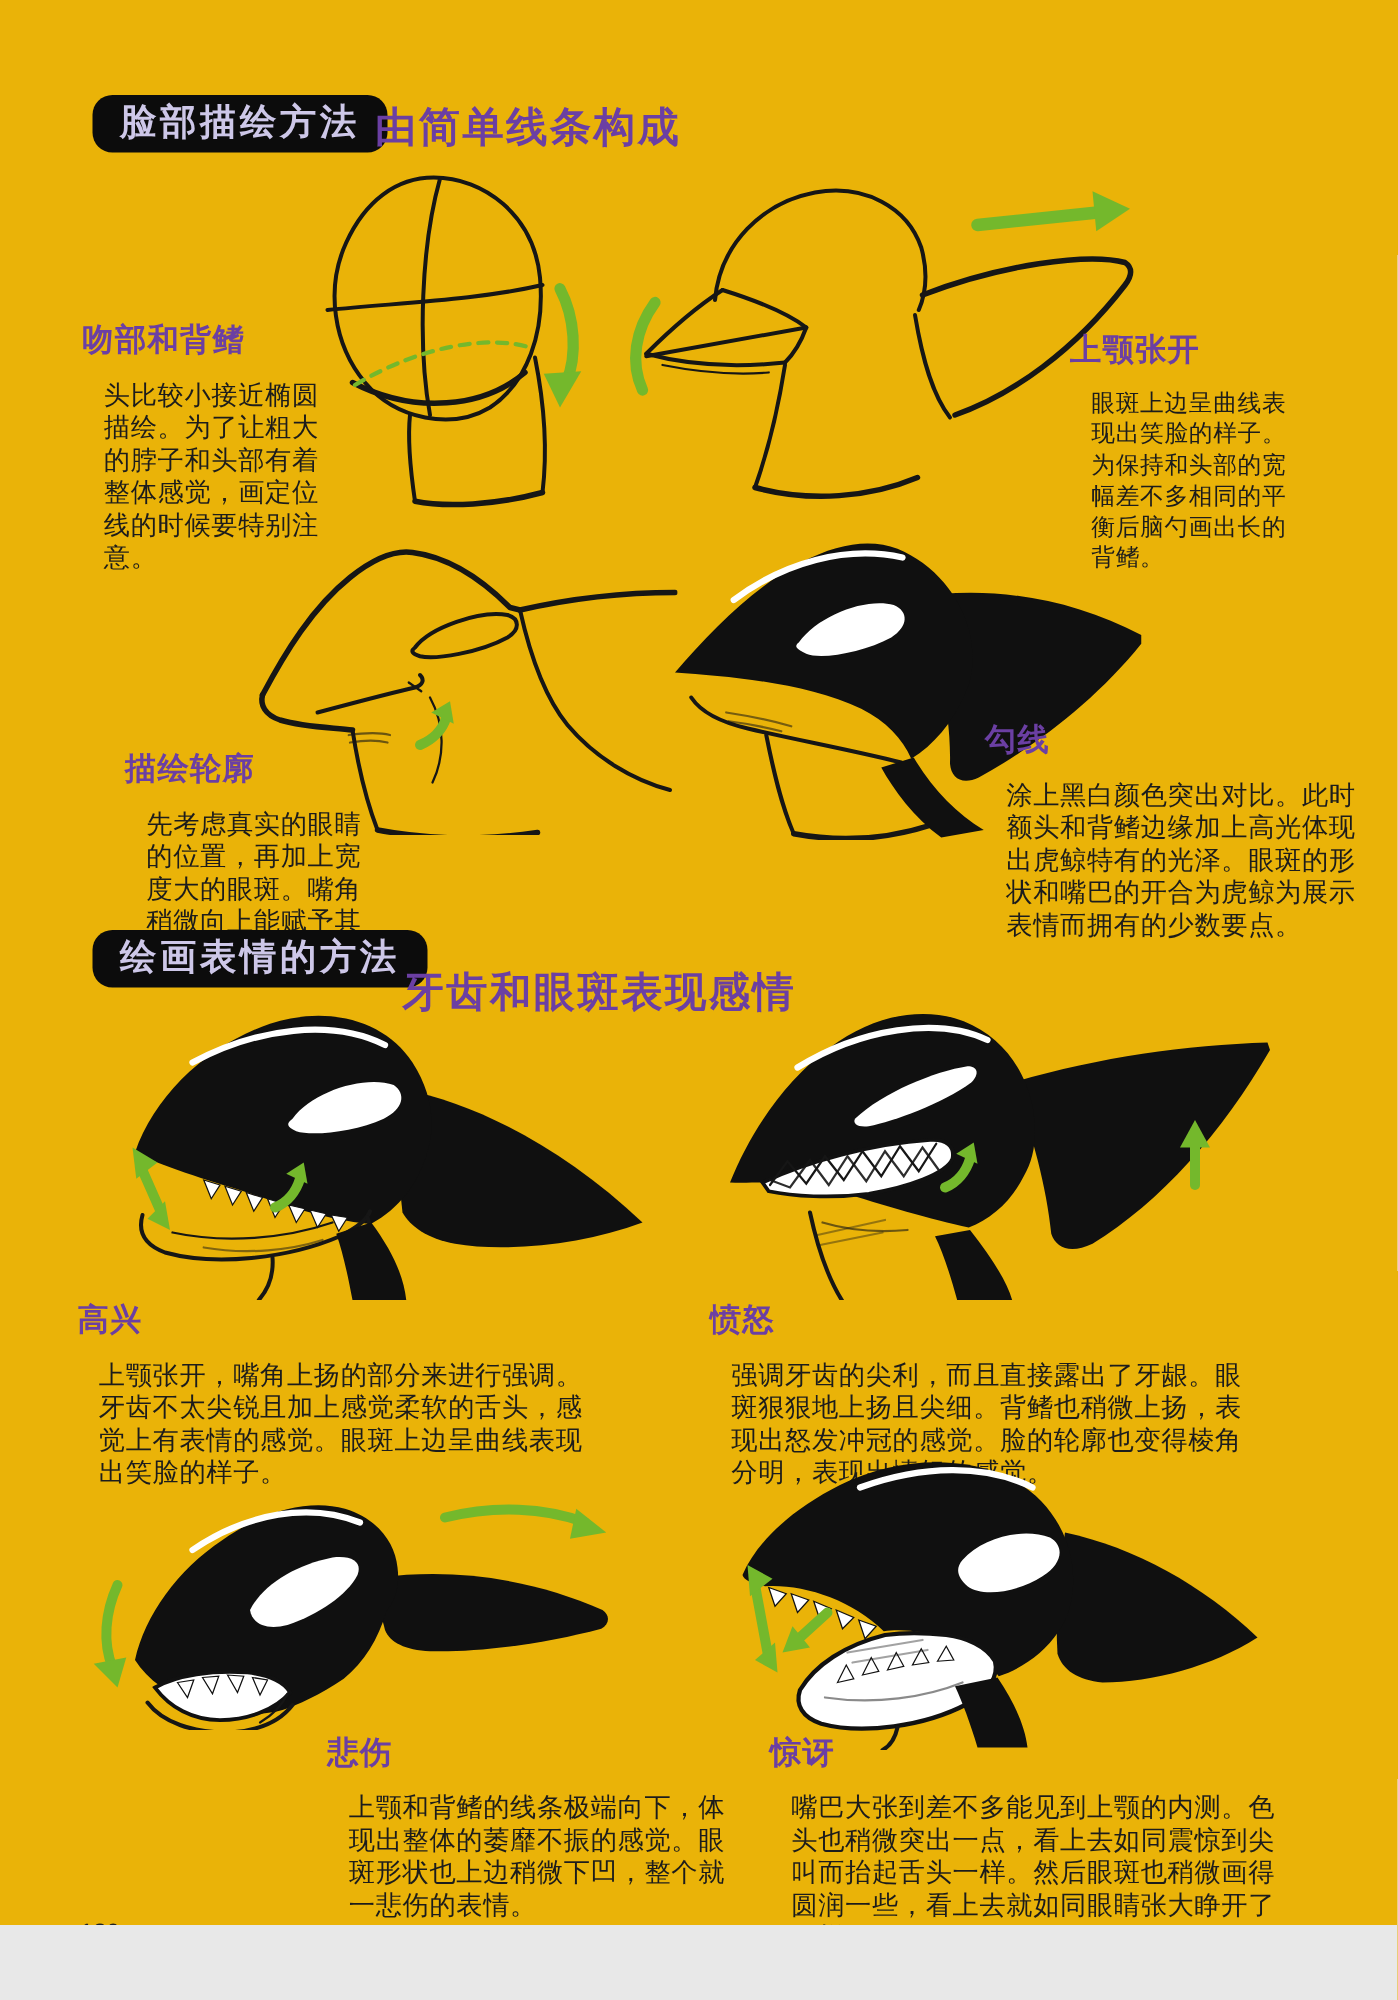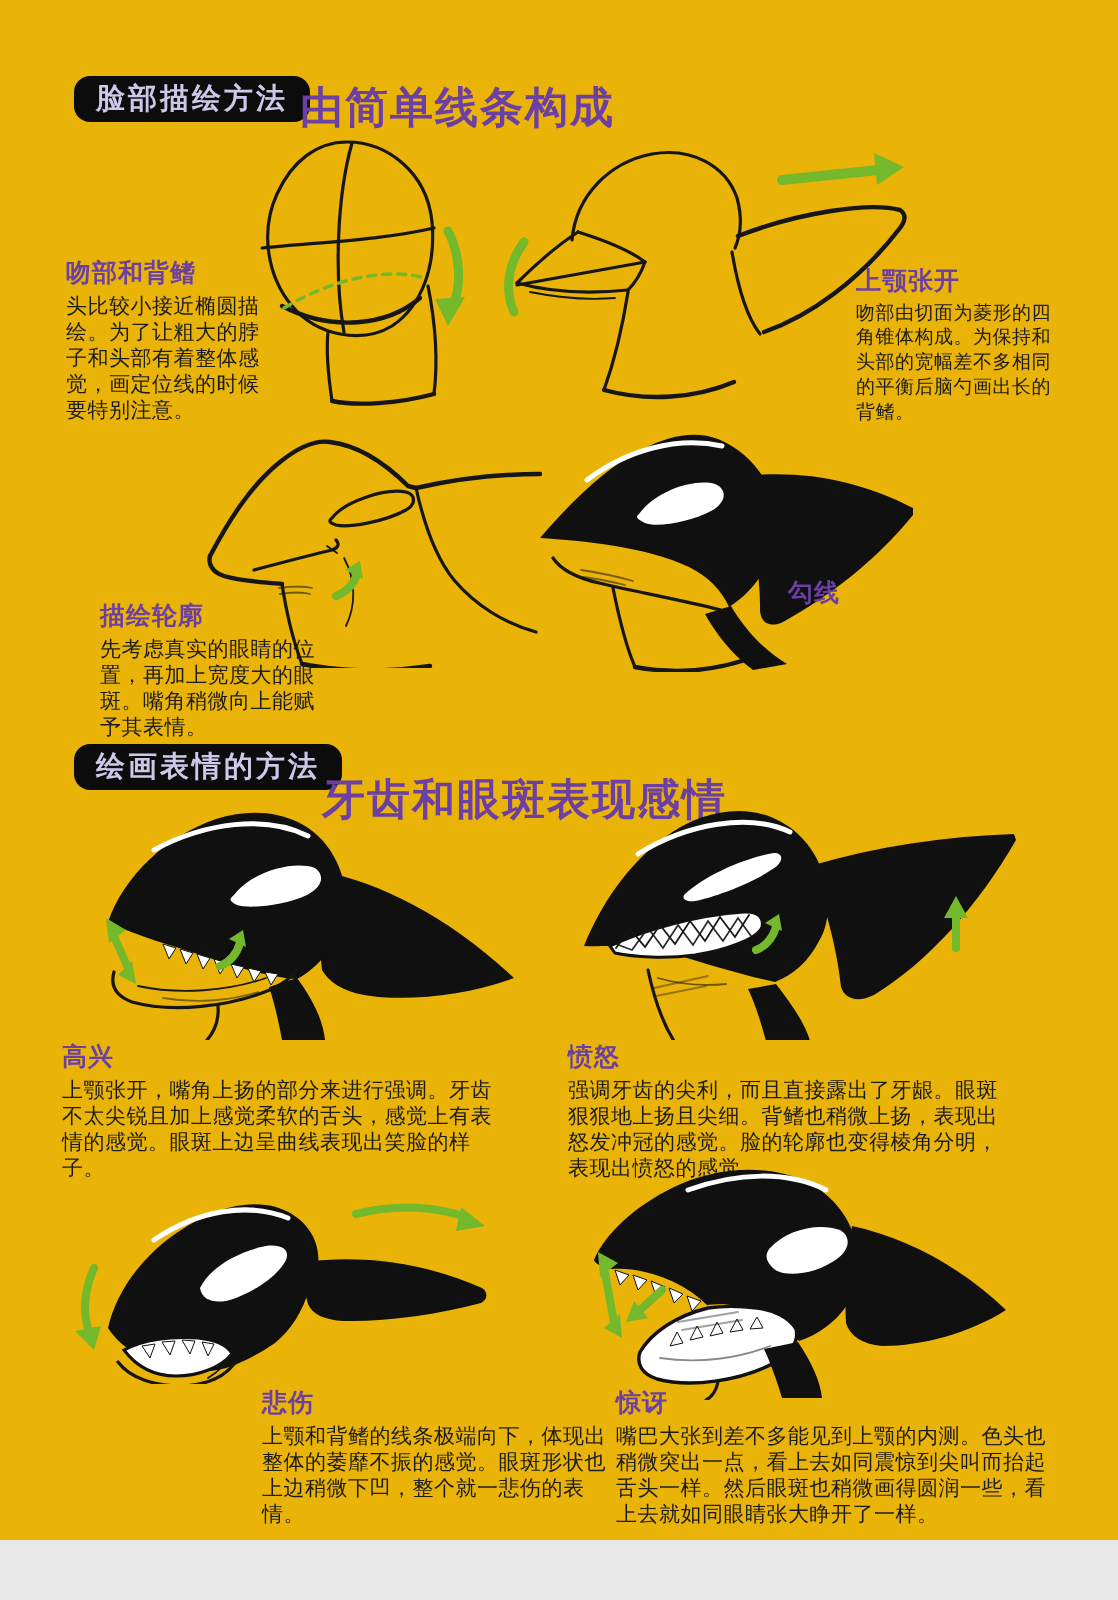--- a/index.html
+++ b/index.html
@@ -7,23 +7,23 @@
     position:relative;width:1118px;height:1540px;background:#eab308;
     font-family:"Liberation Sans","DejaVu Sans",sans-serif;
     overflow:hidden;margin:0 auto;
   }
   .abs{position:absolute;}
   .badge{
     display:inline-block;background:#0c0c0c;color:#cdc7e8;
     font-size:29px;font-weight:800;letter-spacing:3px;
     padding:7px 22px;border-radius:16px;line-height:1.1;
   }
-  .subtitle{font-size:43px;font-weight:800;color:#6b3fa3;letter-spacing:2px;line-height:1.1;}
+  .subtitle{font-size:33px;font-weight:800;color:#6b3fa3;letter-spacing:2px;line-height:1.1;}
   .h2{font-size:25px;font-weight:800;color:#6b3fa3;letter-spacing:1px;margin:0 0 6px 0;line-height:1.15;}
-  .body{font-size:21px;line-height:1.24;color:#1c1c1c;font-weight:500;letter-spacing:0.5px;margin:0;}
+  .body{font-size:21px;line-height:1.24;color:#1c1c1c;font-weight:500;letter-spacing:0.5px;margin:17px;}
   .body.small{font-size:19px;line-height:1.3;}
   .pageno{font-size:19px;color:#222;font-weight:400;}
   svg{display:block;}
   .ln{stroke:#161616;stroke-width:3.2;fill:none;stroke-linecap:round;stroke-linejoin:round;}
   .lnb{stroke:#161616;stroke-width:4.4;fill:none;stroke-linecap:round;stroke-linejoin:round;}
   .ln2{stroke:#161616;stroke-width:1.8;fill:none;stroke-linecap:round;}
   .bk{fill:#101010;stroke:none;}
   .wt{fill:#ffffff;stroke:none;}
   .wln{stroke:#ffffff;stroke-width:5;fill:none;stroke-linecap:round;}
   .grn{stroke:#74b82c;fill:none;stroke-linecap:round;}
@@ -71,21 +71,21 @@
     <polygon class="gf" points="424,27 394,13 397,45"></polygon>
   </svg>
 
   <div class="abs" style="left:66px;top:258px;width:214px;">
     <div class="h2">吻部和背鳍</div>
     <p class="body">头比较小接近椭圆描绘。为了让粗大的脖子和头部有着整体感觉，画定位线的时候要特别注意。</p>
   </div>
 
   <div class="abs" style="left:856px;top:266px;width:200px;">
     <div class="h2">上颚张开</div>
-    <p class="body small">吻部由切面为菱形的四角锥体构成。为保持和头部的宽幅差不多相同的平衡后脑勺画出长的背鳍。</p>
+    <p class="body small">眼斑上边呈曲线表现出笑脸的样子。为保持和头部的宽幅差不多相同的平衡后脑勺画出长的背鳍。</p>
   </div>
 
   <svg class="abs" style="left:184px;top:430px;" width="358" height="238" viewBox="0 0 358 238">
     <path class="lnb" d="M26,126 C44,92 66,56 96,32 C116,16 132,10 146,12 C178,16 204,36 224,56 L232,58"></path>
     <path class="lnb" d="M232,58 C276,48 322,44 356,44"></path>
     <path class="lnb" d="M26,126 C24,134 28,142 40,146 C60,152 82,152 98,154"></path>
     <path class="ln" d="M98,154 C102,180 108,208 118,234"></path>
     <path class="lnb" d="M118,234 C160,242 205,242 246,236"></path>
     <path class="ln" d="M232,58 C240,94 252,128 270,150 C292,176 322,194 352,202"></path>
     <path class="ln" d="M148,88 C160,72 200,58 222,62 C232,65 232,74 222,80 C200,92 164,98 152,95 C146,93 144,91 148,88 Z"></path>
@@ -111,20 +111,21 @@
     <path class="bk" d="M206,186 C220,210 240,231 262,244 L228,250 C206,234 190,212 180,194 Z"></path>
   </svg>
 
   <div class="abs" style="left:100px;top:601px;width:226px;">
     <div class="h2">描绘轮廓</div>
     <p class="body">先考虑真实的眼睛的位置，再加上宽度大的眼斑。嘴角稍微向上能赋予其表情。</p>
   </div>
 
   <div class="abs" style="left:788px;top:578px;width:315px;">
     <div class="h2">勾线</div>
+    <p class="body">涂上黑白颜色突出对比。此时额头和背鳍边缘加上高光体现出虎鲸特有的光泽。眼斑的形状和嘴巴的开合为虎鲸为展示表情而拥有的少数要点。</p>
   </div>
 
   <div class="abs" style="left:74px;top:744px;">
     <span class="badge">绘画表情的方法</span>
   </div>
   <div class="abs subtitle" style="left:322px;top:776px;">牙齿和眼斑表现感情</div>
 
   <svg class="abs" style="left:68px;top:798px;" width="450" height="242" viewBox="0 0 450 242">
     <path class="bk" d="M256,74 C310,84 380,118 446,180 C398,198 336,204 296,197 C274,193 260,183 254,172 C250,140 251,104 256,74 Z"></path>
     <path class="bk" d="M40,124 C56,78 98,38 148,21 C194,6 240,18 262,52 C277,75 281,101 274,123 C267,149 251,169 229,181 C206,180 170,170 139,159 C106,148 68,138 40,124 Z"></path>

